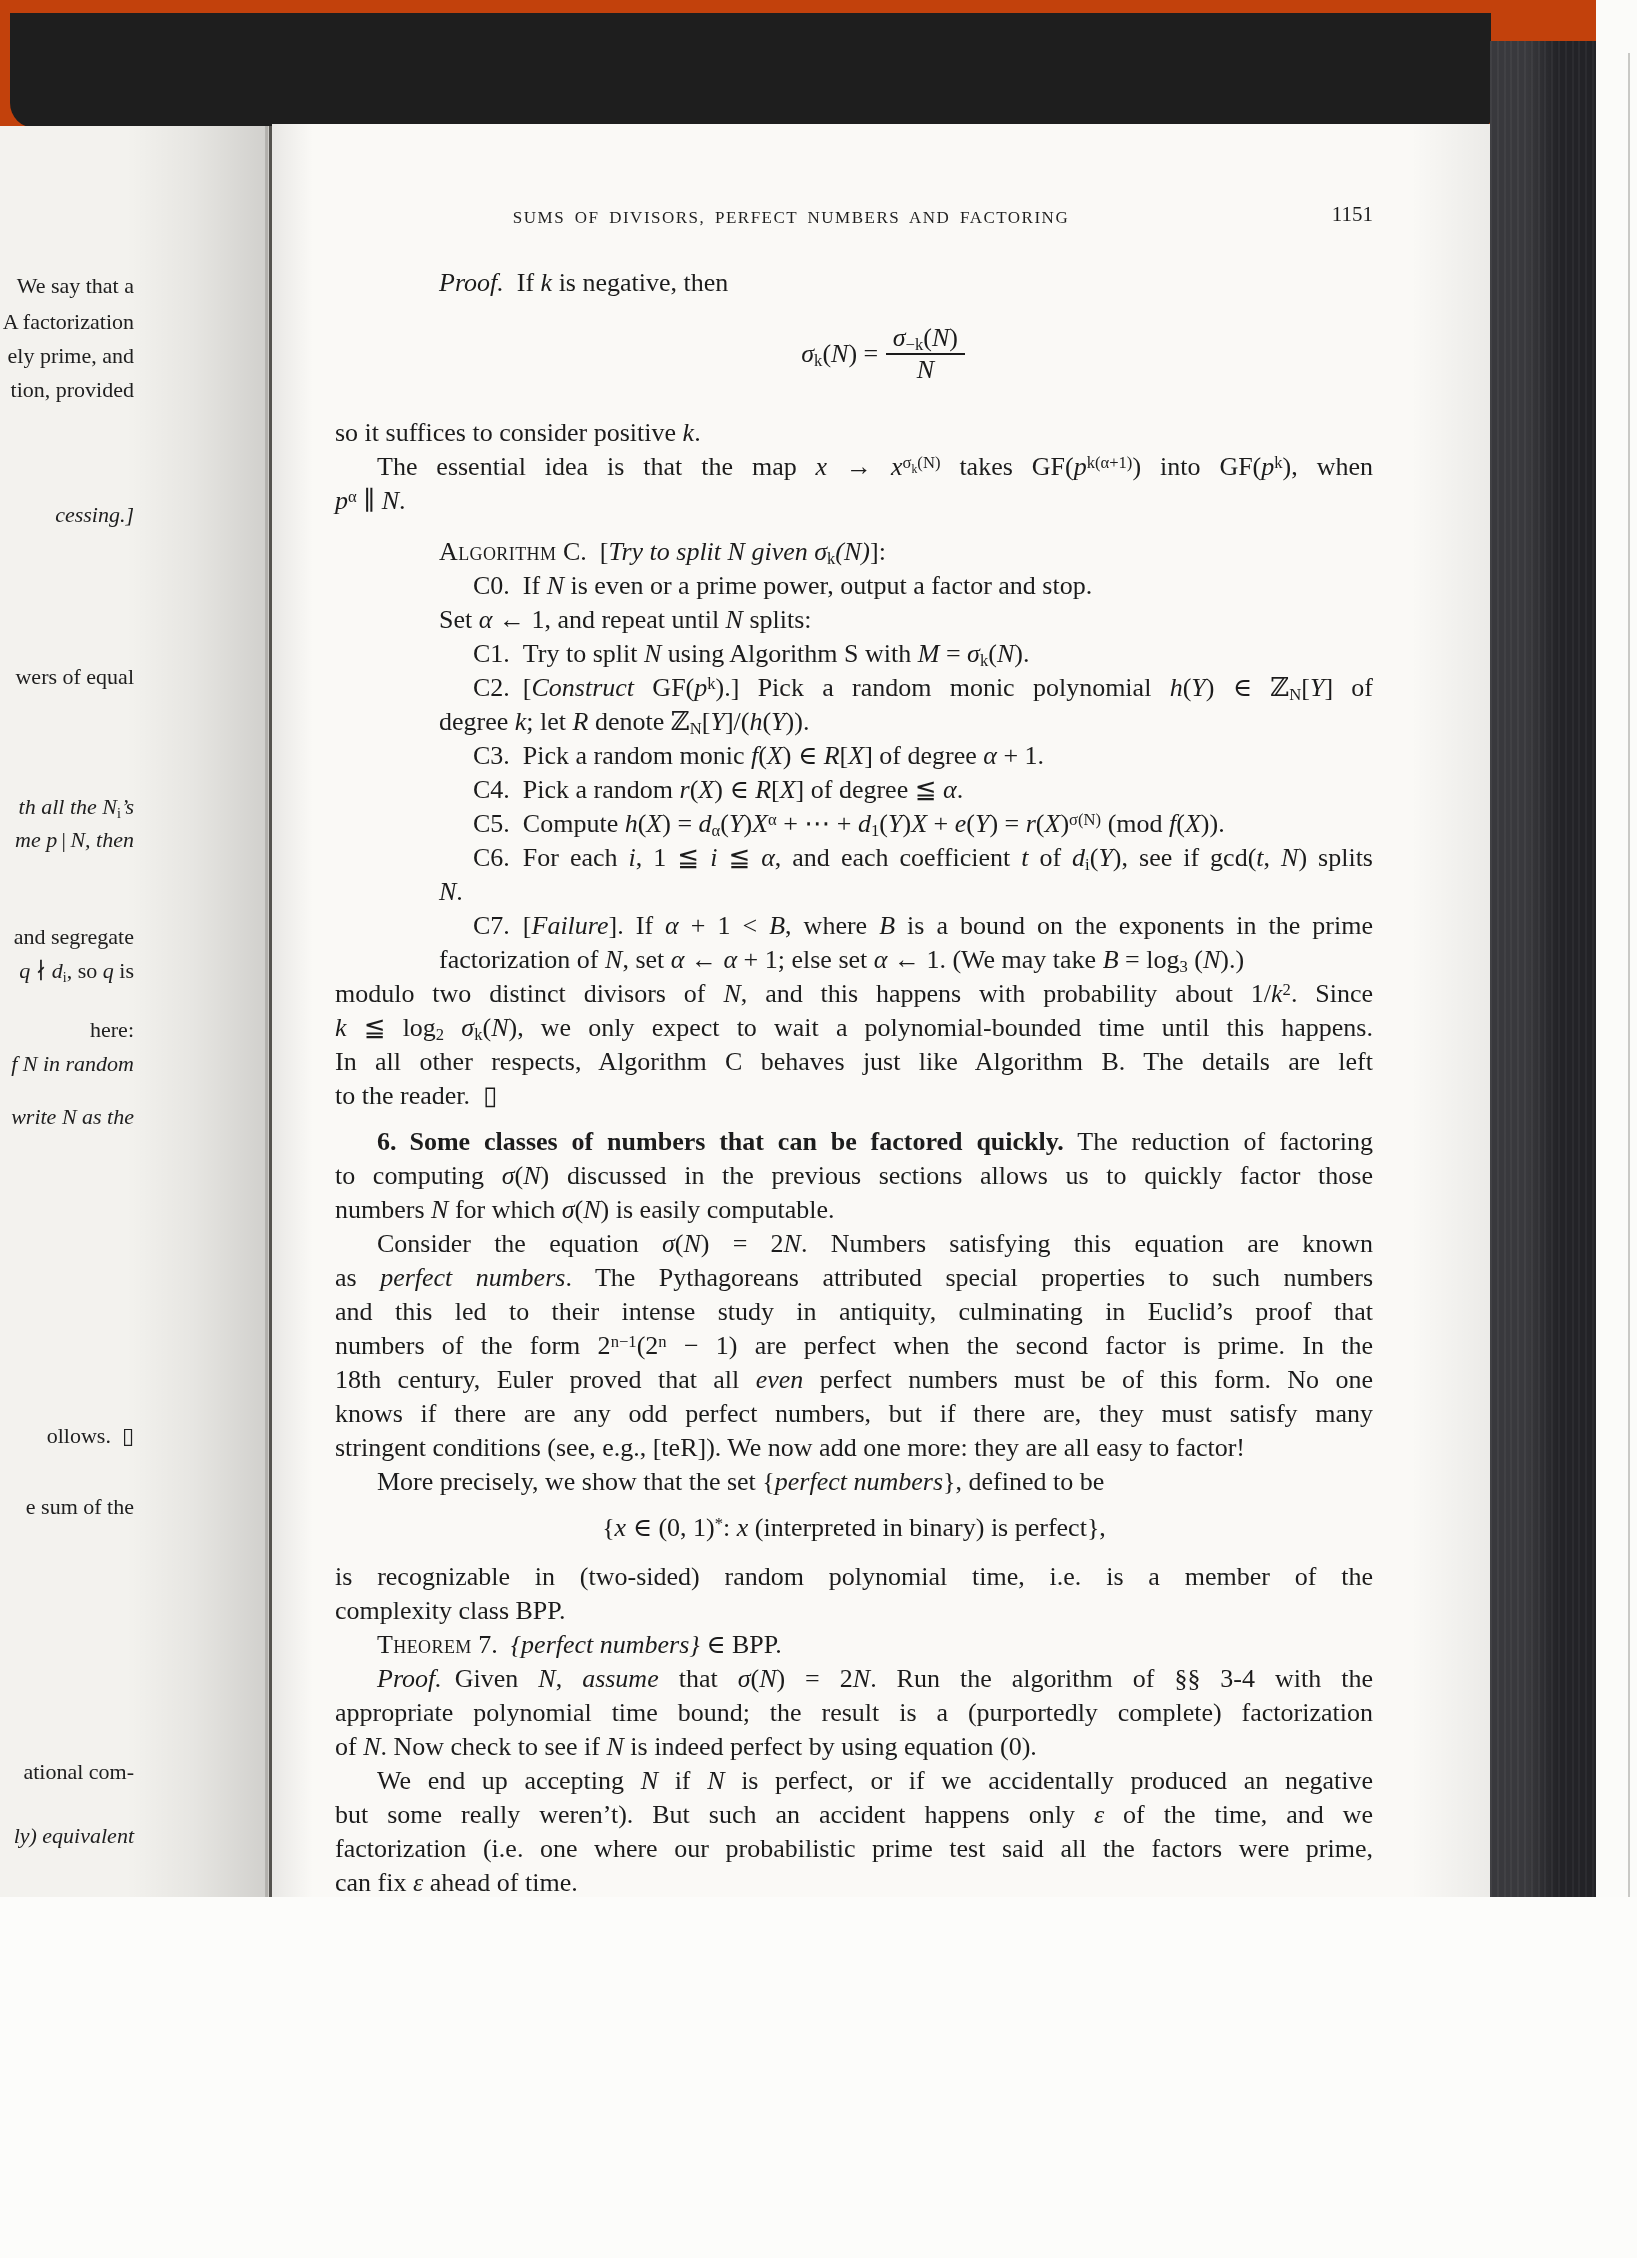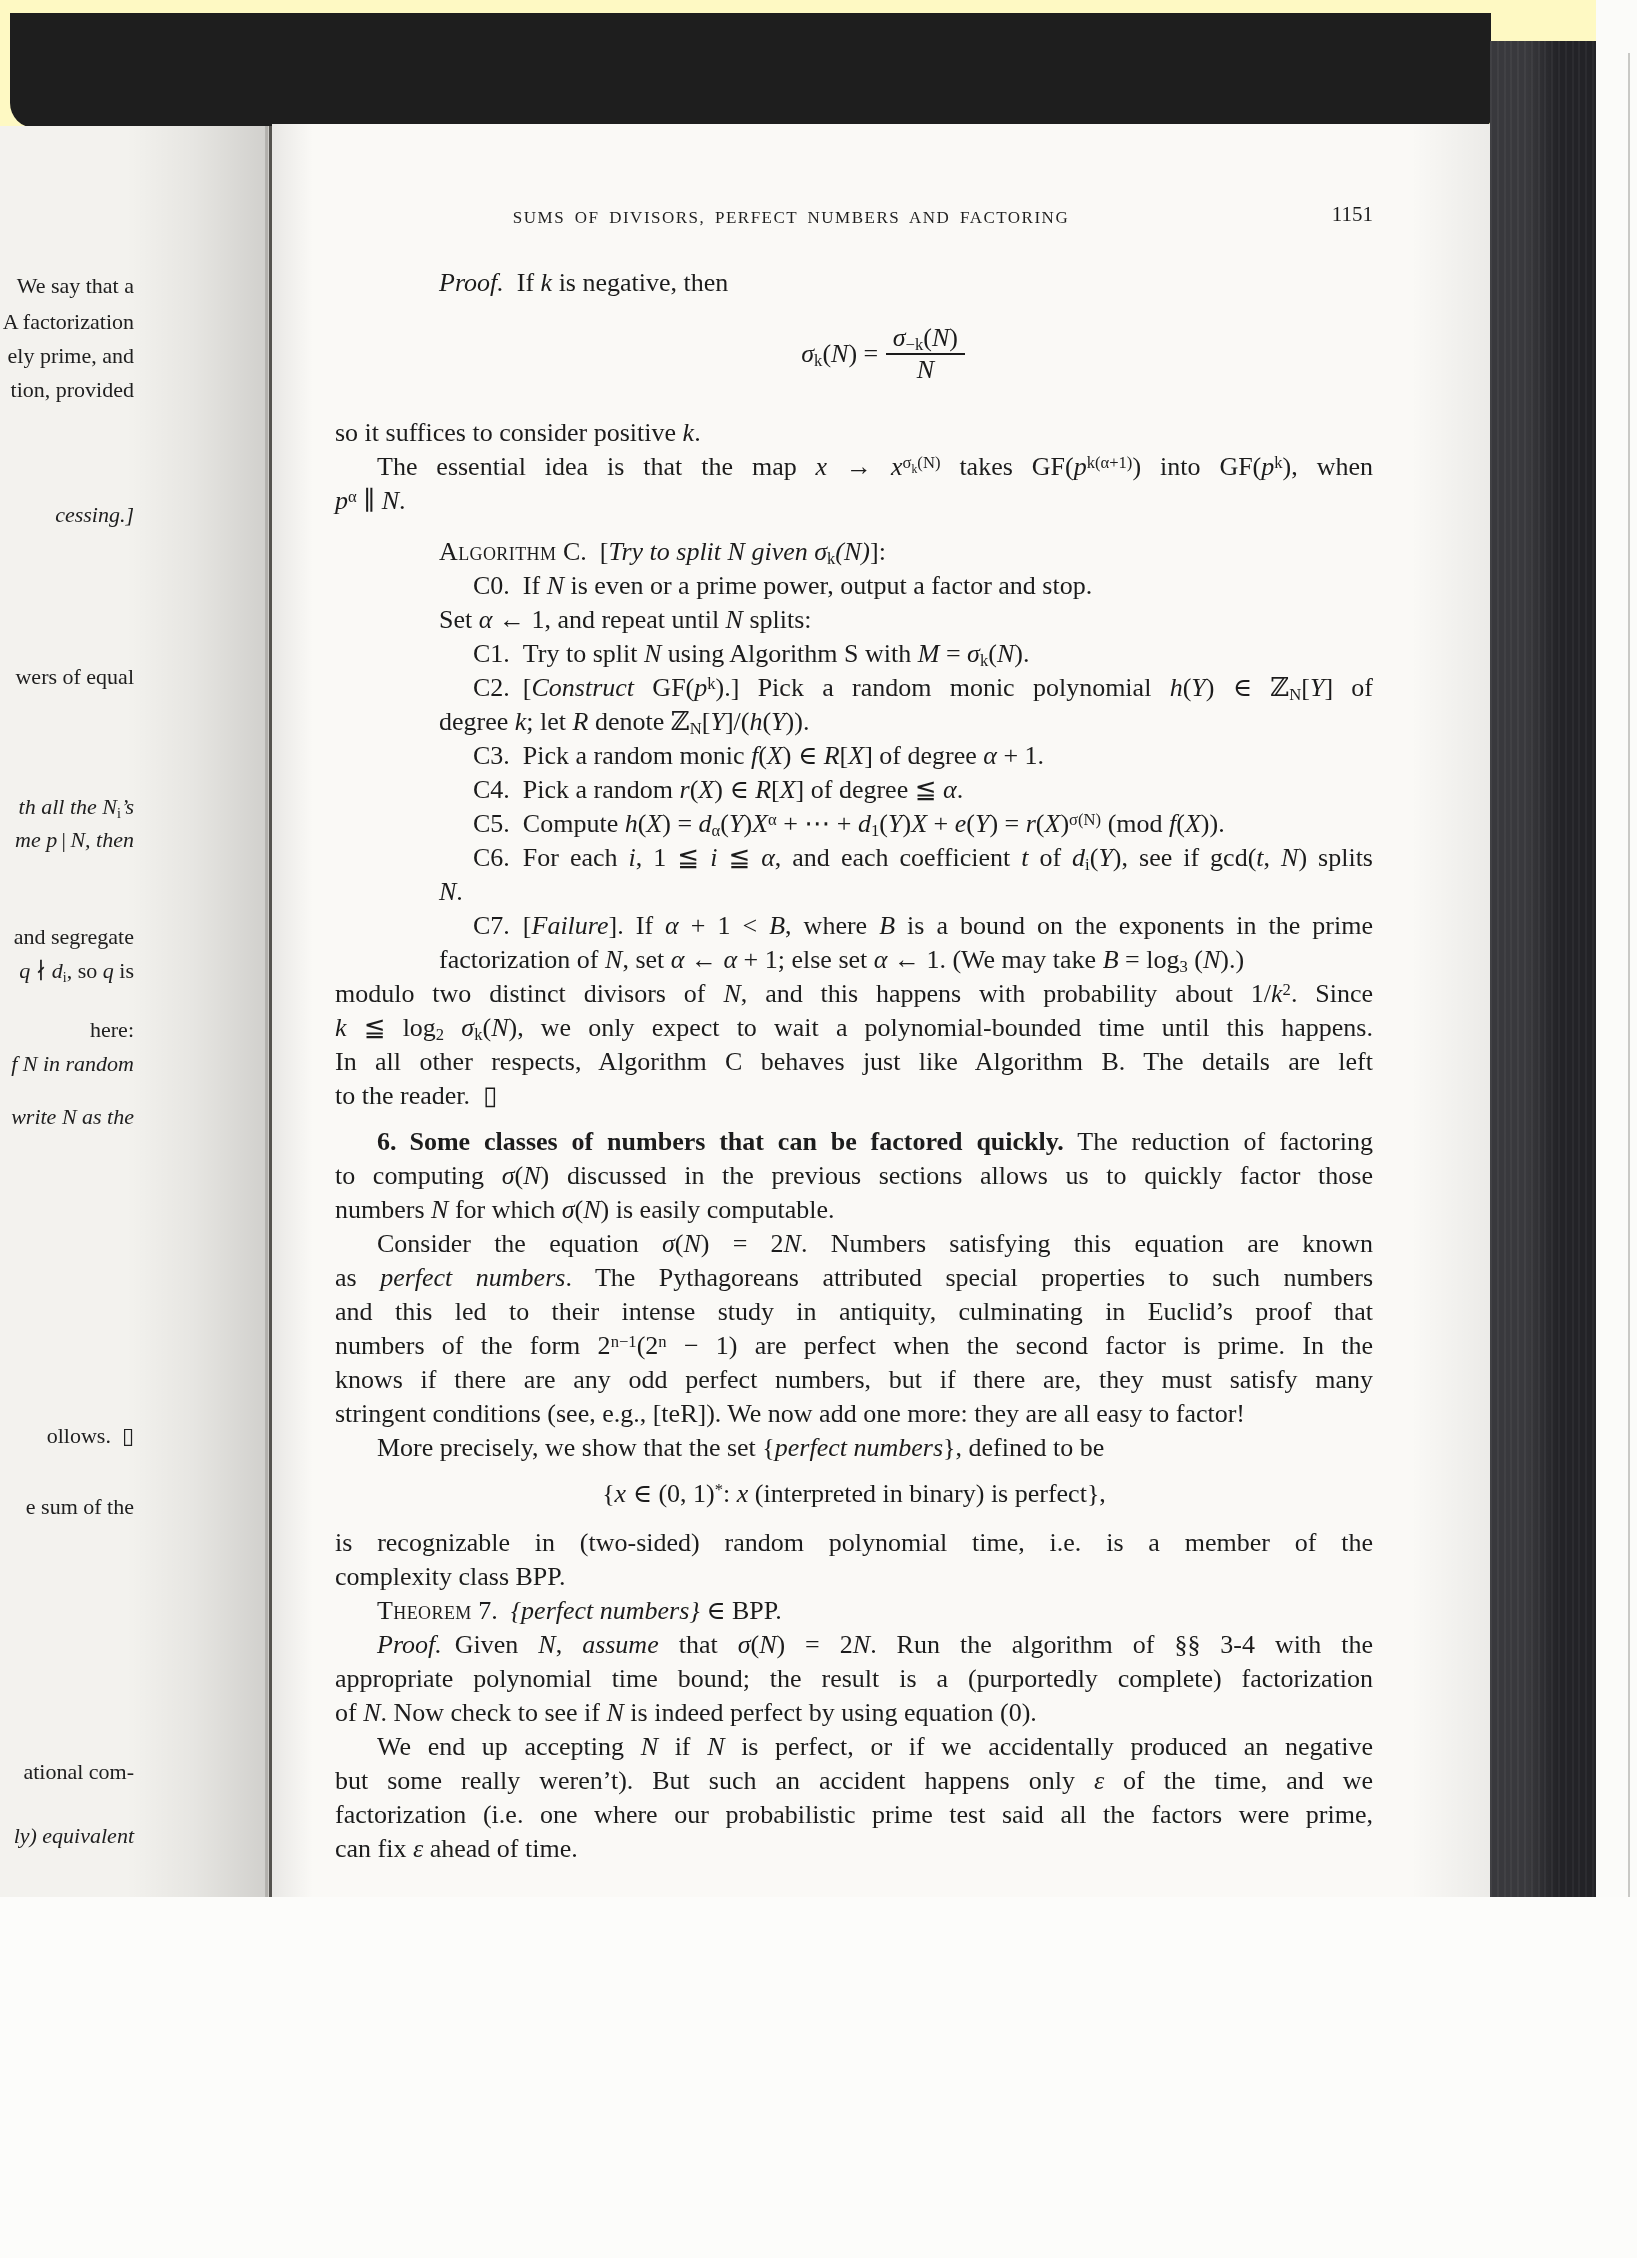--- a/index.html
+++ b/index.html
@@ -1,17 +1,17 @@
 <!DOCTYPE html>
 <html><head>
 <meta charset="utf-8">
 <style>
   html,body{margin:0;padding:0;background:#fcfcfa;}
   #scan{position:relative;width:1638px;height:1897px;overflow:hidden;
-        font-family:"Liberation Serif","DejaVu Serif",serif;color:#1b1b1b;background:#fef9c3;}
+        font-family:"Liberation Serif","DejaVu Serif",serif;color:#1b1b1b;background:#c2410c;}
   
   .band-top{position:absolute;left:9.7px;top:12.6px;width:1481px;height:115px;background:#1e1e1e;
             border-radius:0 0 9.7px 25px;}
   .band-right{position:absolute;left:1490px;top:41px;width:106px;height:1981px;background:#232327;
               background-image:repeating-linear-gradient(90deg,rgba(255,255,255,.045) 0 1.9px,rgba(0,0,0,0) 1.9px 6.8px),
                                linear-gradient(90deg,rgba(255,255,255,.10) 37px,rgba(255,255,255,0) 68px);}
   .band-bottom{position:absolute;left:7.7px;top:2023px;width:1587px;height:93px;background:#1f1f1f;
                border-radius:5.8px 3.9px 3.9px 5.8px;}
   .bottom-line{position:absolute;left:0;top:2116px;width:1638px;height:1.9px;background:#9a9a9a;}
   .bottom-strip{position:absolute;left:0;top:2118px;width:1638px;height:140px;background:#fbfbf9;}
@@ -90,20 +90,21 @@
       <div class="tl j"><span class="it">k</span><span> ≦ log</span><span class="sb">2</span><span> </span><span class="it">σ</span><span class="sb">k</span><span>(</span><span class="it">N</span><span>), we only expect to wait a polynomial-bounded time until this happens.</span></div>
       <div class="tl j"><span>In all other respects, Algorithm C behaves just like Algorithm B. The details are left</span></div>
       <div class="tl"><span>to the reader. ▯</span></div>
       <div class="tl j" style="margin-top: 11.6px; padding-left: 42px;"><span class="bd">6. Some classes of numbers that can be factored quickly.</span><span> The reduction of factoring</span></div>
       <div class="tl j"><span>to computing </span><span class="it">σ</span><span>(</span><span class="it">N</span><span>) discussed in the previous sections allows us to quickly factor those</span></div>
       <div class="tl"><span>numbers </span><span class="it">N</span><span> for which </span><span class="it">σ</span><span>(</span><span class="it">N</span><span>) is easily computable.</span></div>
       <div class="tl j" style="padding-left: 42px;"><span>Consider the equation </span><span class="it">σ</span><span>(</span><span class="it">N</span><span>) = 2</span><span class="it">N</span><span>. Numbers satisfying this equation are known</span></div>
       <div class="tl j"><span>as </span><span class="it">perfect numbers</span><span>. The Pythagoreans attributed special properties to such numbers</span></div>
       <div class="tl j"><span>and this led to their intense study in antiquity, culminating in Euclid’s proof that</span></div>
       <div class="tl j"><span>numbers of the form 2</span><span class="sp">n−1</span><span>(2</span><span class="sp">n</span><span> − 1) are perfect when the second factor is prime. In the</span></div>
+      <div class="tl j"><span>18th century, Euler proved that all </span><span class="it">even</span><span> perfect numbers must be of this form. No one</span></div>
       <div class="tl j"><span>knows if there are any odd perfect numbers, but if there are, they must satisfy many</span></div>
       <div class="tl"><span>stringent conditions (see, e.g., [teR]). We now add one more: they are all easy to factor!</span></div>
       <div class="tl" style="padding-left: 42px;"><span>More precisely, we show that the set {</span><span class="it">perfect numbers</span><span>}, defined to be</span></div>
       <div class="tl ctr" style="margin-top: 11.6px; margin-bottom: 15.4px;"><span>{</span><span class="it">x</span><span> ∈ (0, 1)</span><span class="sp">*</span><span>: </span><span class="it">x</span><span> (interpreted in binary) is perfect},</span></div>
       <div class="tl j"><span>is recognizable in (two-sided) random polynomial time, i.e. is a member of the</span></div>
       <div class="tl"><span>complexity class BPP.</span></div>
       <div class="tl" style="padding-left: 42px;"><span class="sc">Theorem</span><span> 7. </span><span class="it">{perfect numbers}</span><span> ∈ BPP.</span></div>
       <div class="tl j" style="padding-left: 42px;"><span class="it">Proof.</span><span> Given </span><span class="it">N</span><span>, </span><span class="it">assume</span><span> that </span><span class="it">σ</span><span>(</span><span class="it">N</span><span>) = 2</span><span class="it">N</span><span>. Run the algorithm of §§ 3-4 with the</span></div>
       <div class="tl j"><span>appropriate polynomial time bound; the result is a (purportedly complete) factorization</span></div>
       <div class="tl"><span>of </span><span class="it">N</span><span>. Now check to see if </span><span class="it">N</span><span> is indeed perfect by using equation (0).</span></div>

